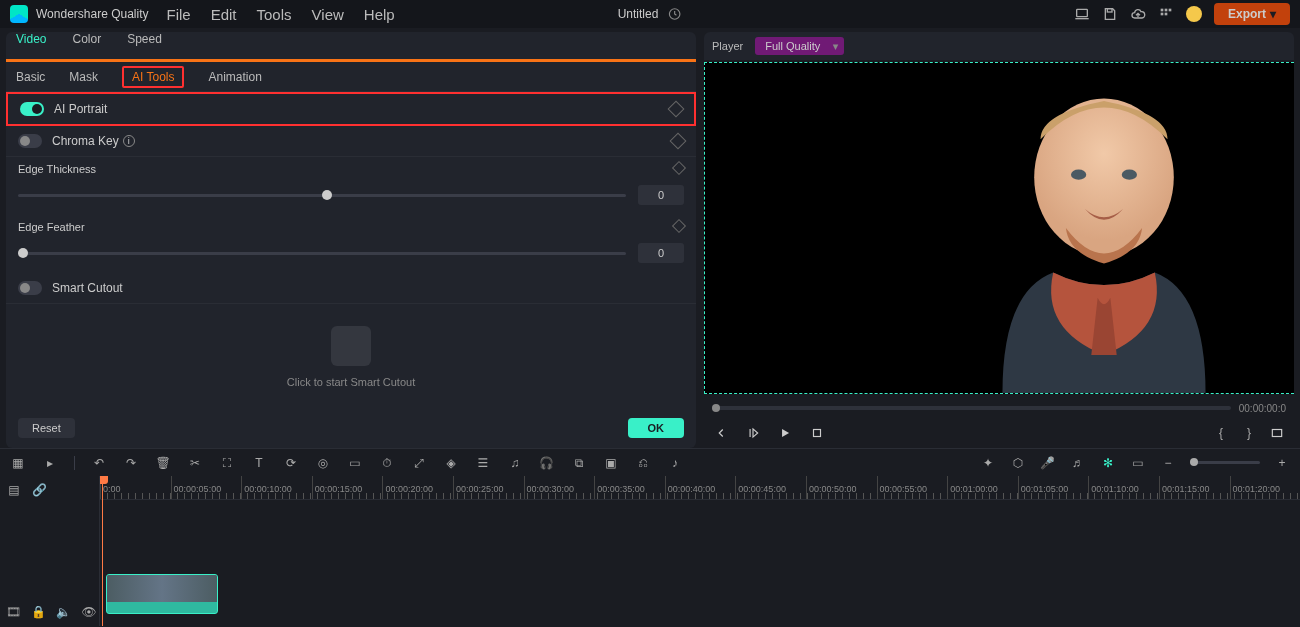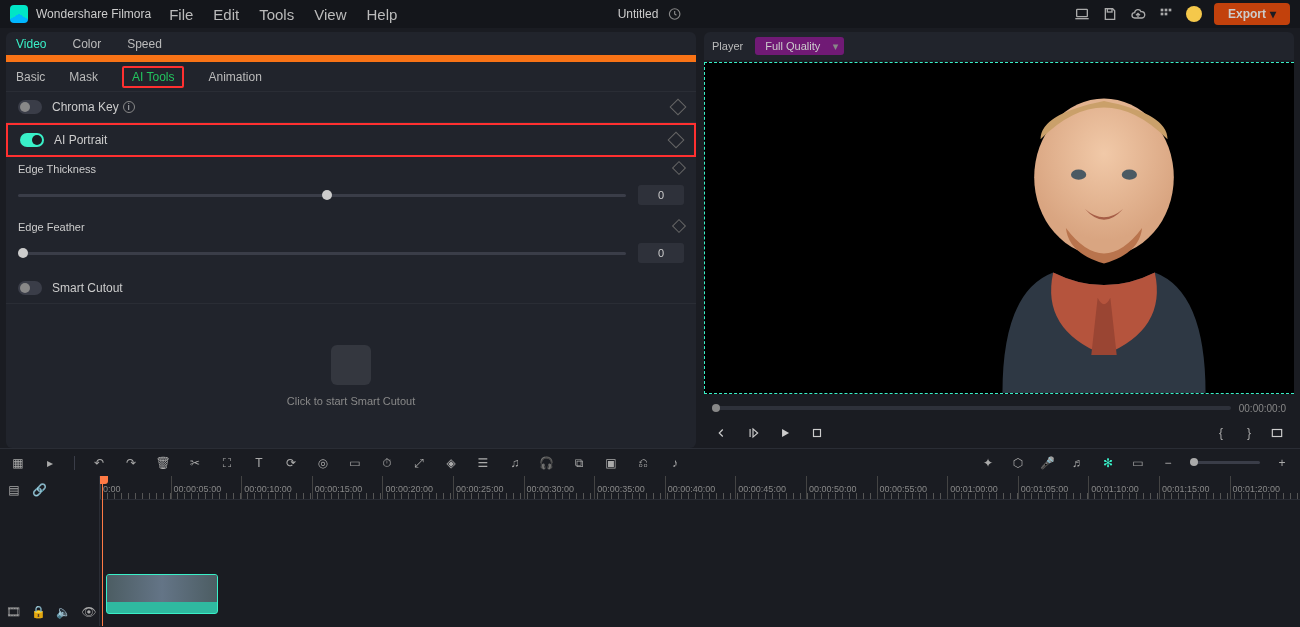--- a/index.html
+++ b/index.html
@@ -12,26 +12,26 @@
   .top-center { position: absolute; left: 50%; transform: translateX(-50%); display:flex; align-items:center; gap:8px;}
   .top-right { margin-left: auto; display: flex; align-items: center; gap: 12px; }
   .ico { width: 16px; height: 16px; display:inline-flex; align-items:center; justify-content:center; color:#aaa; }
   .export-btn { background: #c2410c; color: #1a1c22; padding: 4px 14px; border-radius: 4px; font-size: 12px; font-weight:600; display:flex; align-items:center; gap:4px; cursor:pointer; }
   .cloud-badge { width:16px; height:16px; border-radius:50%; background:#f5c84b;}
 
   .main-area { display: flex; height: 420px; padding: 4px 6px 0 6px; gap: 8px; }
   .left-panel { width: 690px; background: #21242c; border-radius: 6px; display: flex; flex-direction: column; overflow:hidden;}
   .right-panel { flex: 1; display: flex; flex-direction: column; }
 
-  .tab-row { display: flex; align-items: center; height: 30px; border-bottom: 7px solid #f97316; padding:0 10px; gap:26px; }
+  .tab-row { display: flex; align-items: flex-start; height: 30px; border-bottom: 3px solid #f97316; padding:0 10px; gap:26px; }
   .tab-row .tab { font-size:12px; color:#bbb; cursor:pointer;}
   .tab-row .tab.active { color:#39f0c8;}
   .subtab-row { display:flex; align-items:center; height:30px; padding:0 10px; gap:24px; border-bottom:1px solid #2a2d35;}
   .subtab-row .tab { font-size:12px; color:#bbb; cursor:pointer;}
-  .subtab-row .hltab { border:2px solid #ff3030; padding:2px 8px; color:#22c55e; border-radius:2px; font-size:12px; cursor:pointer;}
+  .subtab-row .hltab { border:2px solid #ff3030; padding:2px 8px; color:#f97316; border-radius:2px; font-size:12px; cursor:pointer;}
 
   .section-row { display:flex; align-items:center; padding:8px 12px; border-bottom:1px solid #2a2d35; }
   .toggle { width:24px; height:14px; border-radius:7px; background:#3a3d48; position:relative; margin-right:10px; cursor:pointer;}
   .toggle.on { background:#39f0c8;}
   .toggle .knob{ width:10px; height:10px; border-radius:50%; background:#888; position:absolute; top:2px; left:2px;}
   .toggle.on .knob{ left:12px; background:#1a1c22;}
   .section-row .label { font-size:12px;}
   .section-row .kf-ico { margin-left:auto; width:12px; height:12px; transform:rotate(45deg); border:1px solid #666;}
   .hl-ai { border:2px solid #ff3030;}
   .info-ico{ width:12px; height:12px; border:1px solid #888; border-radius:50%; margin-left:4px; font-size:9px; display:flex; align-items:center; justify-content:center;}
@@ -85,21 +85,21 @@
   .tracks{position:relative; height:110px;}
   .clip { position:absolute; top:74px; left:6px; width:112px; height:40px; border:1px solid #39f0c8; border-radius:3px; background:linear-gradient(#37475b,#37475b 70%,#2fb9a0 70%,#2fb9a0); overflow:hidden;}
   .clip .thumb-img{width:100%; height:70%; background:linear-gradient(90deg,#566,#789,#566); opacity:.7;}
   svg { display:block; }
 </style>
 </head>
 <body>
 
 <div class="top-bar">
   <div class="logo"></div>
-  <span class="app-name">Wondershare Filmora</span>
+  <span class="app-name">Wondershare Quality</span>
   <div class="menu">
     <span>File</span>
     <span>Edit</span>
     <span>Tools</span>
     <span>View</span>
     <span>Help</span>
   </div>
   <div class="top-center">
     <span>Untitled</span>
     <span class="ico">
@@ -153,34 +153,34 @@
       <span class="tab">Color</span>
       <span class="tab">Speed</span>
     </div>
     <div class="subtab-row">
       <span class="tab">Basic</span>
       <span class="tab">Mask</span>
       <span class="hltab">AI Tools</span>
       <span class="tab">Animation</span>
     </div>
 
+    <div class="section-row hl-ai">
+      <div class="toggle on">
+          <div class="knob"></div>
+        </div>
+      <span class="label">AI Portrait</span>
+      <div class="kf-ico"></div>
+    </div>
+
     <div class="section-row">
       <div class="toggle">
           <div class="knob"></div>
         </div>
       <span class="label">Chroma Key</span>
       <span class="info-ico">i</span>
-      <div class="kf-ico"></div>
-    </div>
-
-    <div class="section-row hl-ai">
-      <div class="toggle on">
-          <div class="knob"></div>
-        </div>
-      <span class="label">AI Portrait</span>
       <div class="kf-ico"></div>
     </div>
 
     <div class="slider-block">
       <div class="slider-label">
         <span>Edge Thickness</span>
         <div class="kf-ico"></div>
       </div>
       <div class="slider-row">
         <div class="track">
@@ -208,20 +208,24 @@
           <div class="knob"></div>
         </div>
       <span class="label">Smart Cutout</span>
     </div>
 
     <div class="cutout-area">
       <div class="cutout-ico"></div>
       <span class="cutout-text">Click to start Smart Cutout</span>
     </div>
 
+    <div class="panel-footer">
+      <div class="reset-btn">Reset</div>
+      <div class="ok-btn">OK</div>
+    </div>
   </div>
 
   <div class="right-panel">
     <div class="player-bar">
       <span class="player-label">Player</span>
       <div class="quality-dd">
         <span>Full Quality</span>
       </div>
     </div>
     <div class="preview">

